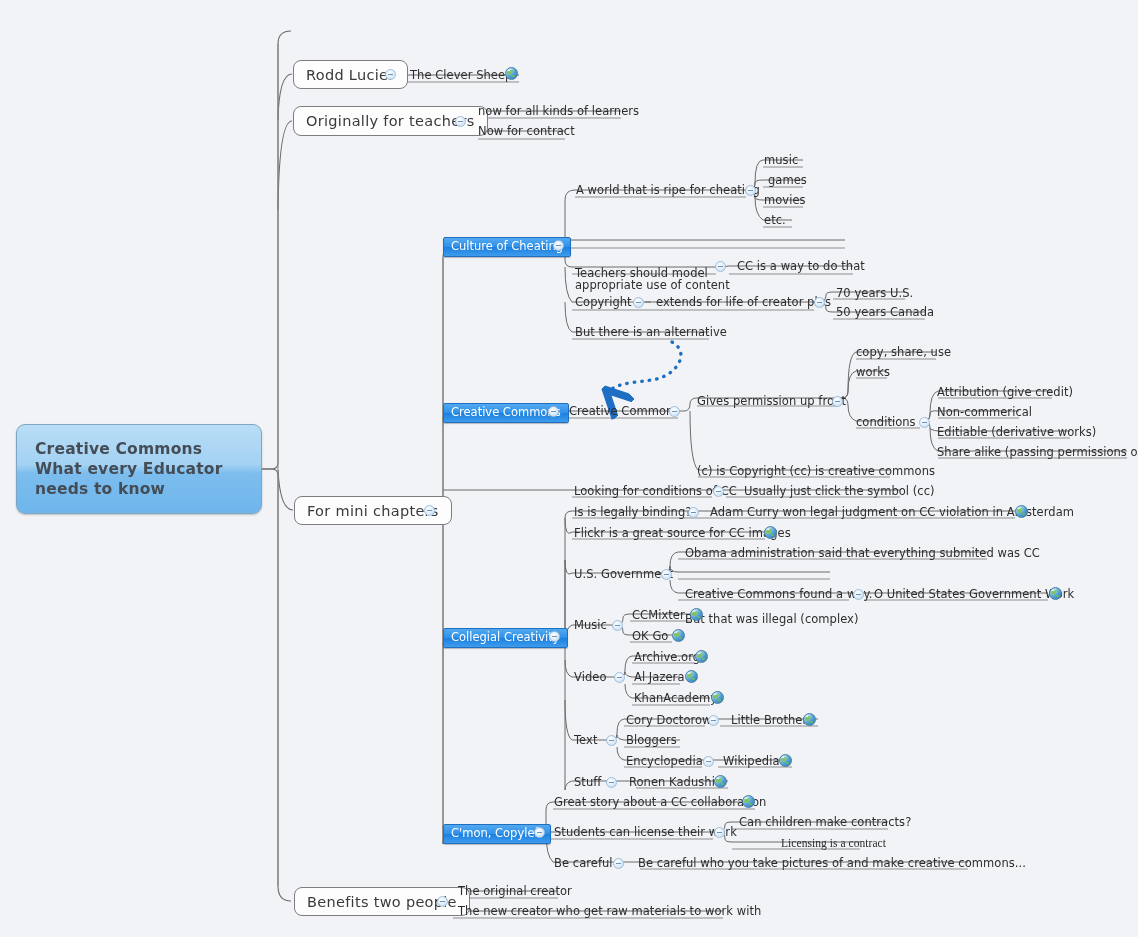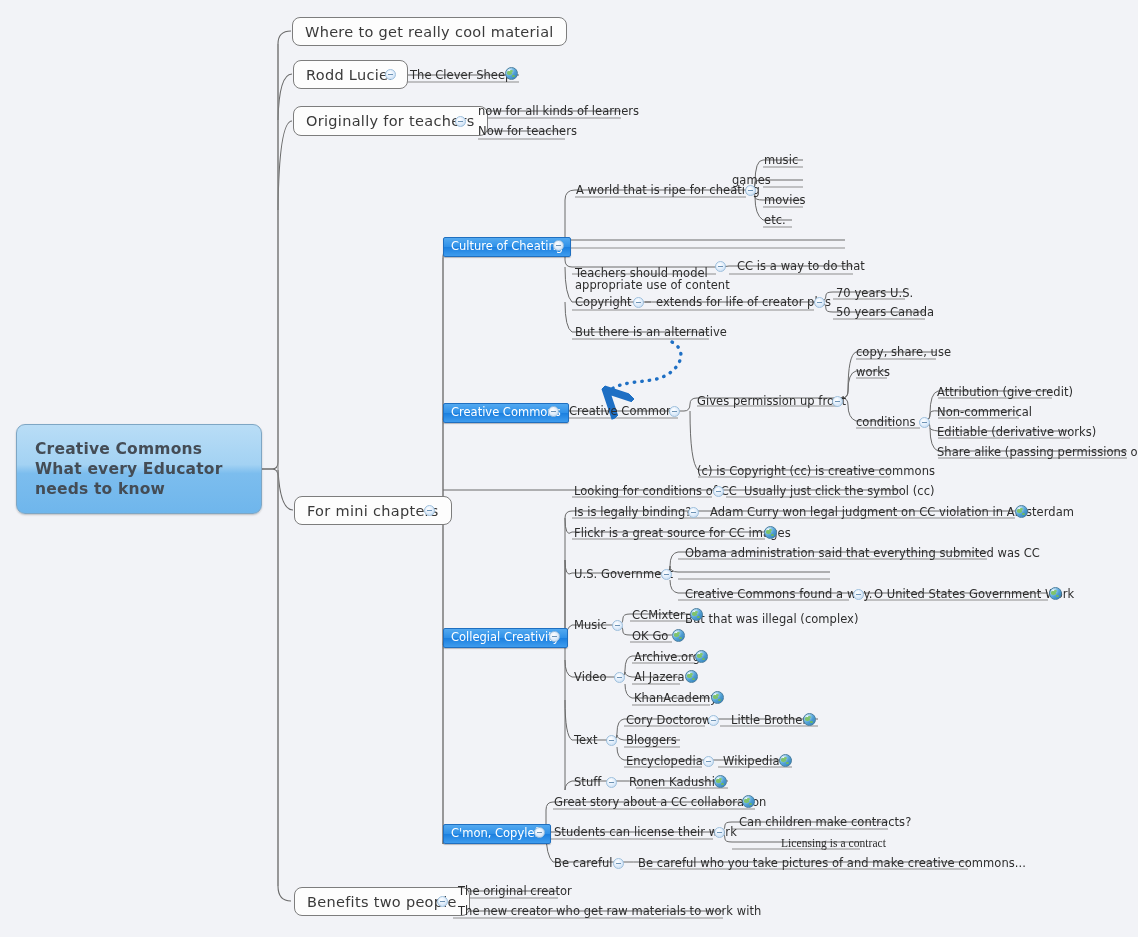--- a/index.html
+++ b/index.html
@@ -350,42 +350,39 @@
       <path d="M672,342 C690,352 678,372 660,378 C646,383 620,380 608,392" fill="none" stroke="#1e6fc4" stroke-width="3.4" stroke-linecap="round" stroke-dasharray="0.5 7" marker-end="url(#arrowblue)"></path>
     </g>
   </svg>
 
   <div class="root-node">
     <div class="root-text">Creative Commons
 What every Educator
 needs to know</div>
   </div>
 
-  <div class="box-node" style="left:292px; top:17px; height:29px;">
-    <span>Where to get really cool material</span>
-  </div>
 
   <div class="box-node" style="left:293px; top:60px; height:29px;">
     <span>Rodd Lucier</span>
   </div>
   <div class="collapse" style="left:385px; top:69px;"></div>
   <div class="t-node" style="left:410px; top:68px;">
     <span>The Clever Sheep</span>
   </div>
   <div class="globe" style="left:505px; top:67px;"></div>
 
   <div class="box-node" style="left:293px; top:106px; height:30px;">
     <span>Originally for teachers</span>
   </div>
   <div class="collapse" style="left:455px; top:116px;"></div>
   <div class="t-node" style="left:478px; top:104px;">
     <span>now for all kinds of learners</span>
   </div>
   <div class="t-node" style="left:478px; top:124px;">
-    <span>Now for teachers</span>
+    <span>Now for contract</span>
   </div>
 
   <div class="box-node" style="left:294px; top:496px; height:29px;">
     <span>For mini chapters</span>
   </div>
   <div class="collapse" style="left:424px; top:505px;"></div>
 
   <div class="box-node" style="left:294px; top:887px; height:29px;">
     <span>Benefits two people</span>
   </div>
@@ -402,21 +399,21 @@
   </div>
   <div class="collapse" style="left:553px; top:240px;"></div>
 
   <div class="t-node" style="left:576px; top:183px;">
     <span>A world that is ripe for cheating</span>
   </div>
   <div class="collapse" style="left:745px; top:185px;"></div>
   <div class="t-node" style="left:764px; top:153px;">
     <span>music</span>
   </div>
-  <div class="t-node" style="left:732px; top:173px;">
+  <div class="t-node" style="left:768px; top:173px;">
     <span>games</span>
   </div>
   <div class="t-node" style="left:764px; top:193px;">
     <span>movies</span>
   </div>
   <div class="t-node" style="left:764px; top:213px;">
     <span>etc.</span>
   </div>
 
 

